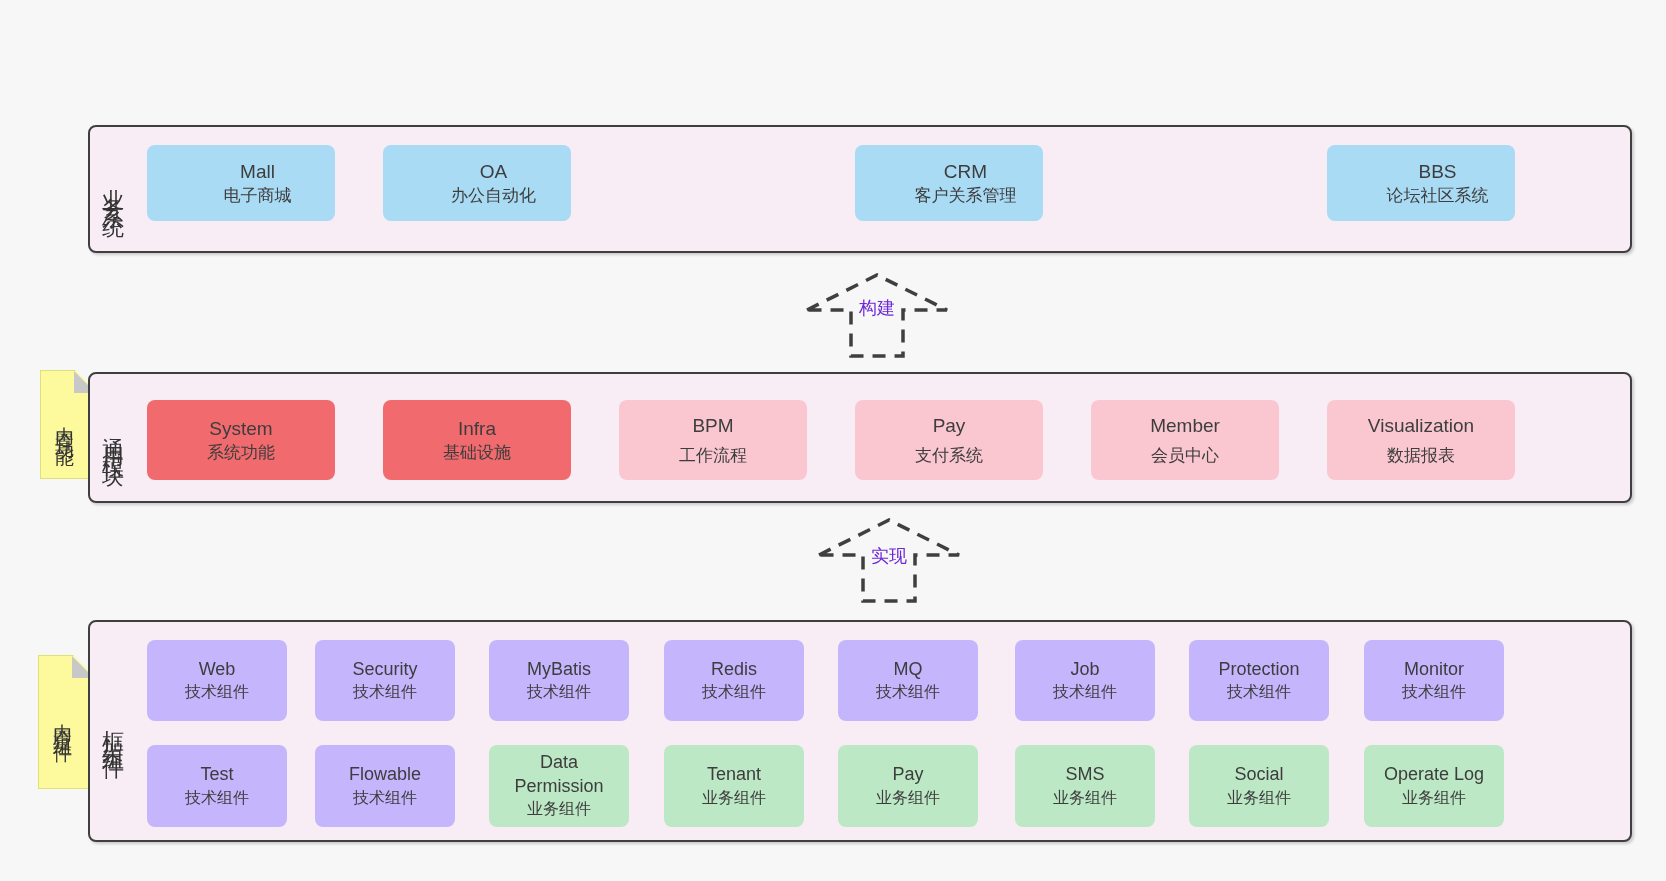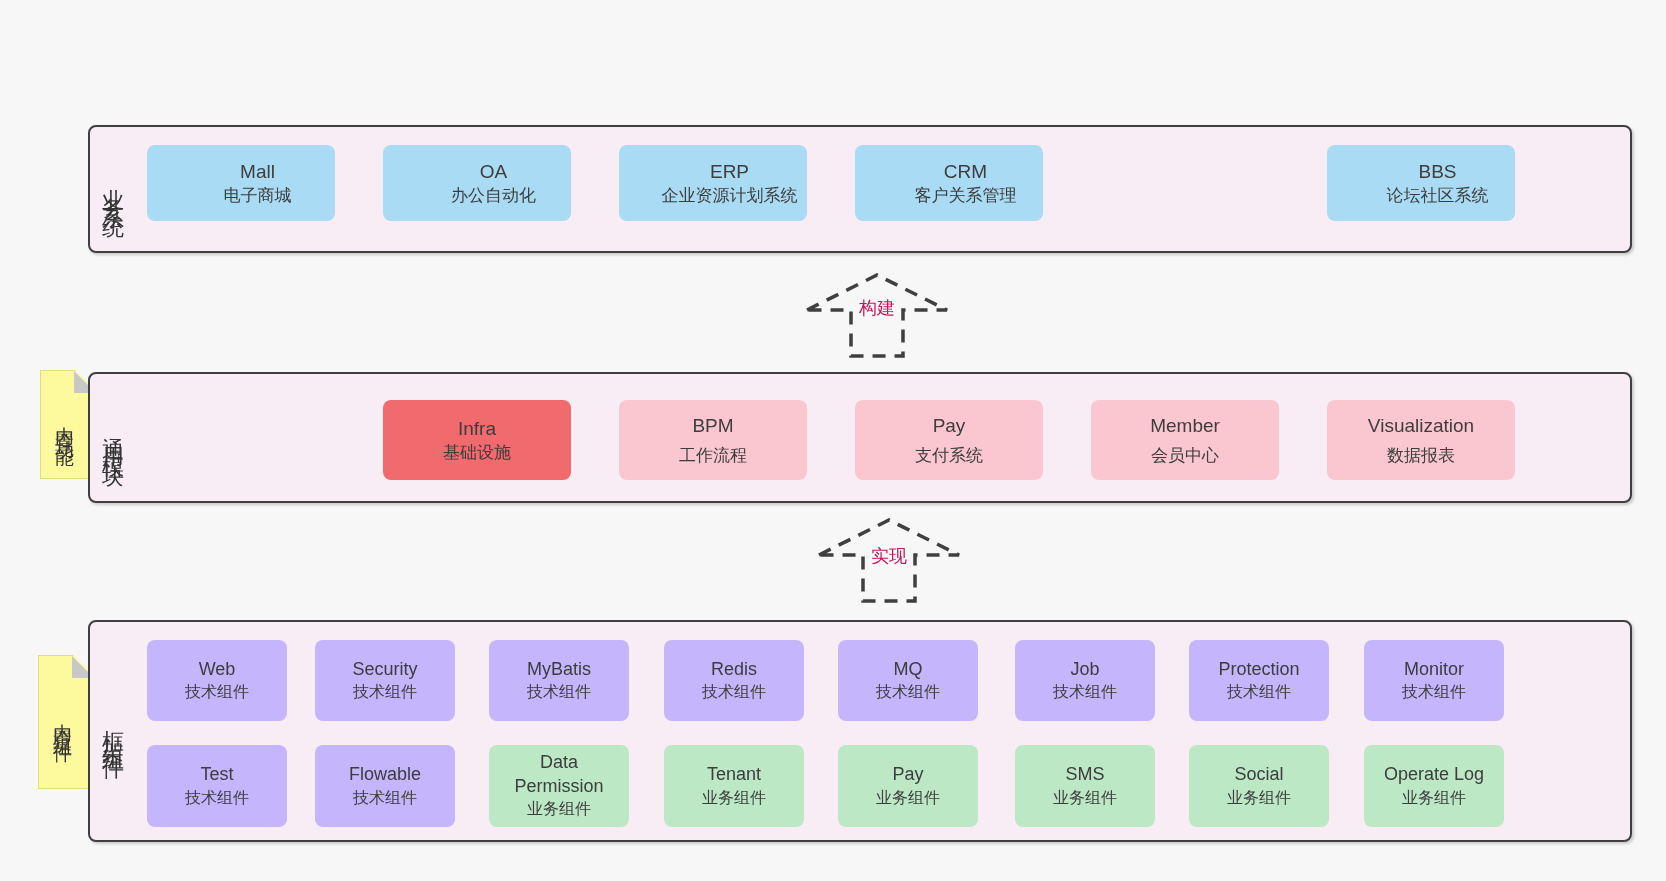--- a/index.html
+++ b/index.html
@@ -44,21 +44,21 @@
   .red{background:#f16a6e;}
   .pink{background:#fac7d0;gap:6px;}
   .g1{background:#c4b5fd;}
   .g2{background:#bce8c6;}
 
   
   .arrow{position:absolute;width:160px;height:92px;}
   #arrow1{left:797px;top:270px;}
   #arrow2{left:809px;top:515px;}
   .arrow path{fill:none;stroke:#3f3f3f;stroke-width:3.5;stroke-dasharray:13 9;}
-  .arrow-label{position:absolute;transform:translateX(-50%);background:#f7f7f7;color:#be185d;
+  .arrow-label{position:absolute;transform:translateX(-50%);background:#f7f7f7;color:#6d28d9;
         font-size:18px;padding:1px 4px;white-space:nowrap;}
   #arrow1-label{left:877px;top:295px;}
   #arrow2-label{left:889px;top:543px;}
 </style>
 </head>
 <body>
 
 <div id="canvas">
 
   <div class="sticky" id="sticky1">
@@ -73,41 +73,41 @@
   <div class="band b1">
     <div class="band-label">业务系统</div>
     <div class="box blue c1">
       <div class="n">Mall</div>
       <div class="d">电子商城</div>
     </div>
     <div class="box blue c2">
       <div class="n">OA</div>
       <div class="d">办公自动化</div>
     </div>
-    <div class="box blue c3">
-      <div class="n">ERP</div>
-      <div class="d">企业资源计划系统</div>
-    </div>
     <div class="box blue c4">
       <div class="n">CRM</div>
       <div class="d">客户关系管理</div>
     </div>
     <div class="box blue c6">
       <div class="n">BBS</div>
       <div class="d">论坛社区系统</div>
     </div>
   </div>
 
   <svg class="arrow" id="arrow1" viewBox="0 0 160 92">
     <path d="M10 40 L80 5 L150 40 L106 40 L106 86 L54 86 L54 40 Z"></path>
   </svg>
   <span class="arrow-label" id="arrow1-label">构建</span>
 
   <div class="band b2">
     <div class="band-label">通用模块</div>
+    <div class="box red c1">
+      <div class="n">System</div>
+      <div class="d">系统功能</div>
+    </div>
     <div class="box red c2">
       <div class="n">Infra</div>
       <div class="d">基础设施</div>
     </div>
     <div class="box pink c3">
       <div class="n">BPM</div>
       <div class="d">工作流程</div>
     </div>
     <div class="box pink c4">
       <div class="n">Pay</div>

